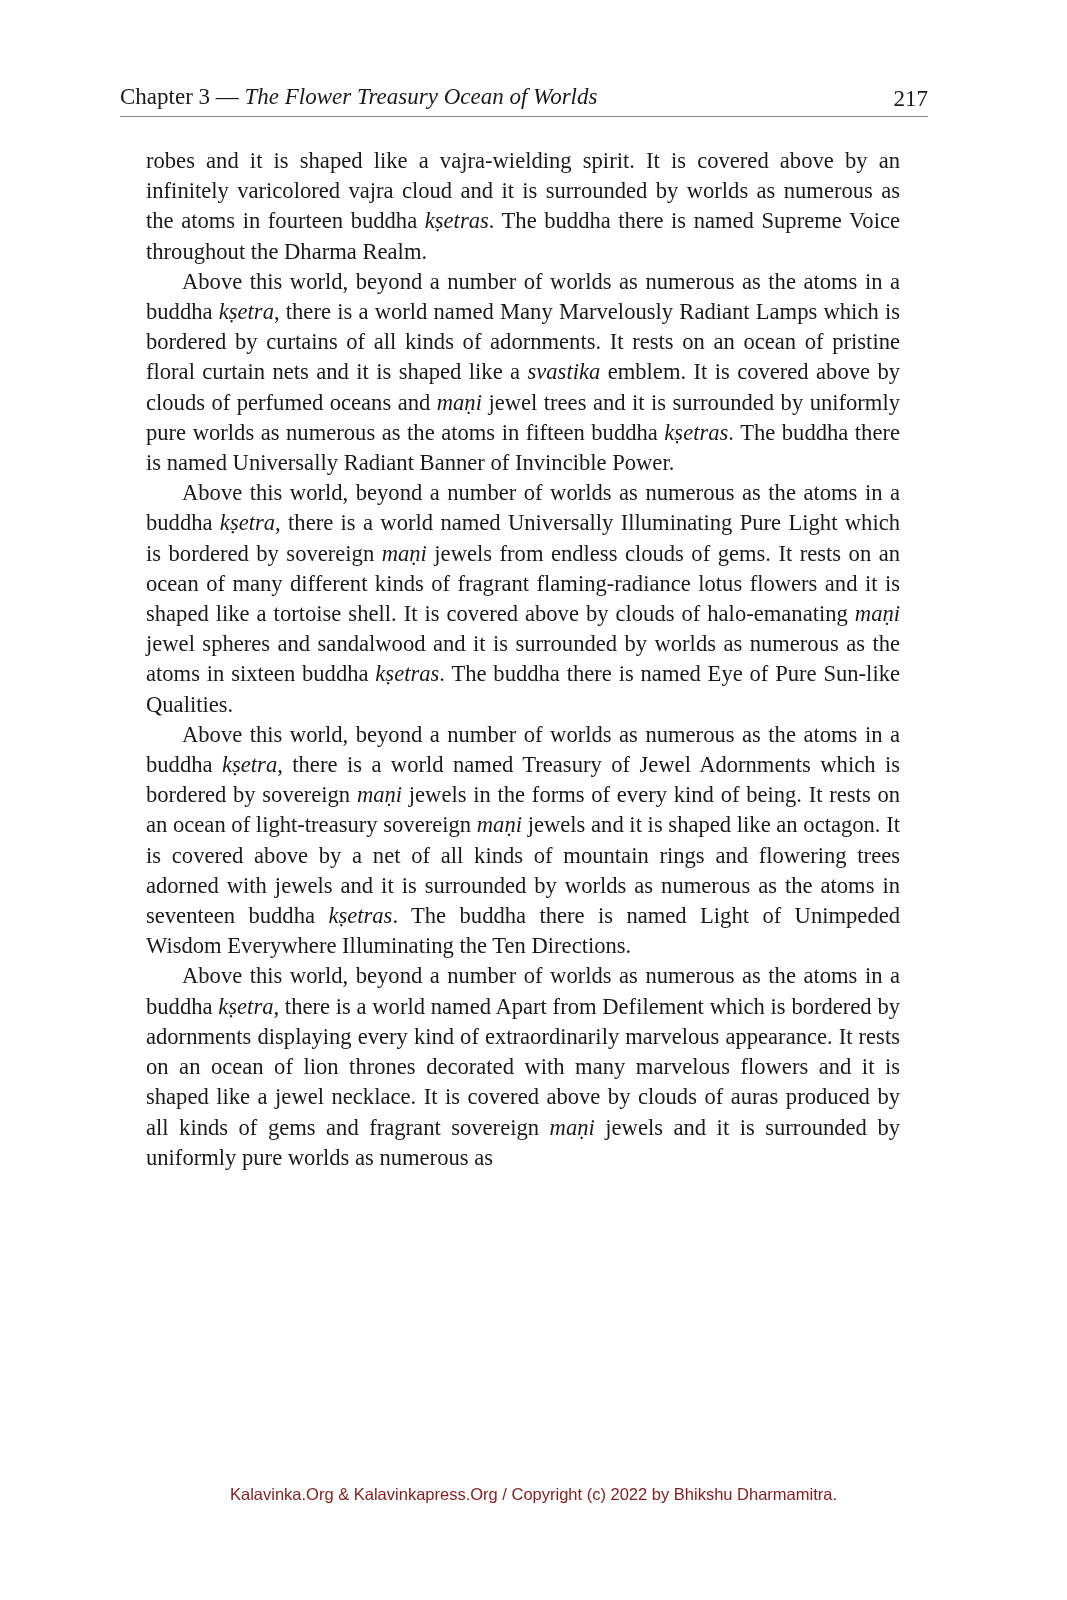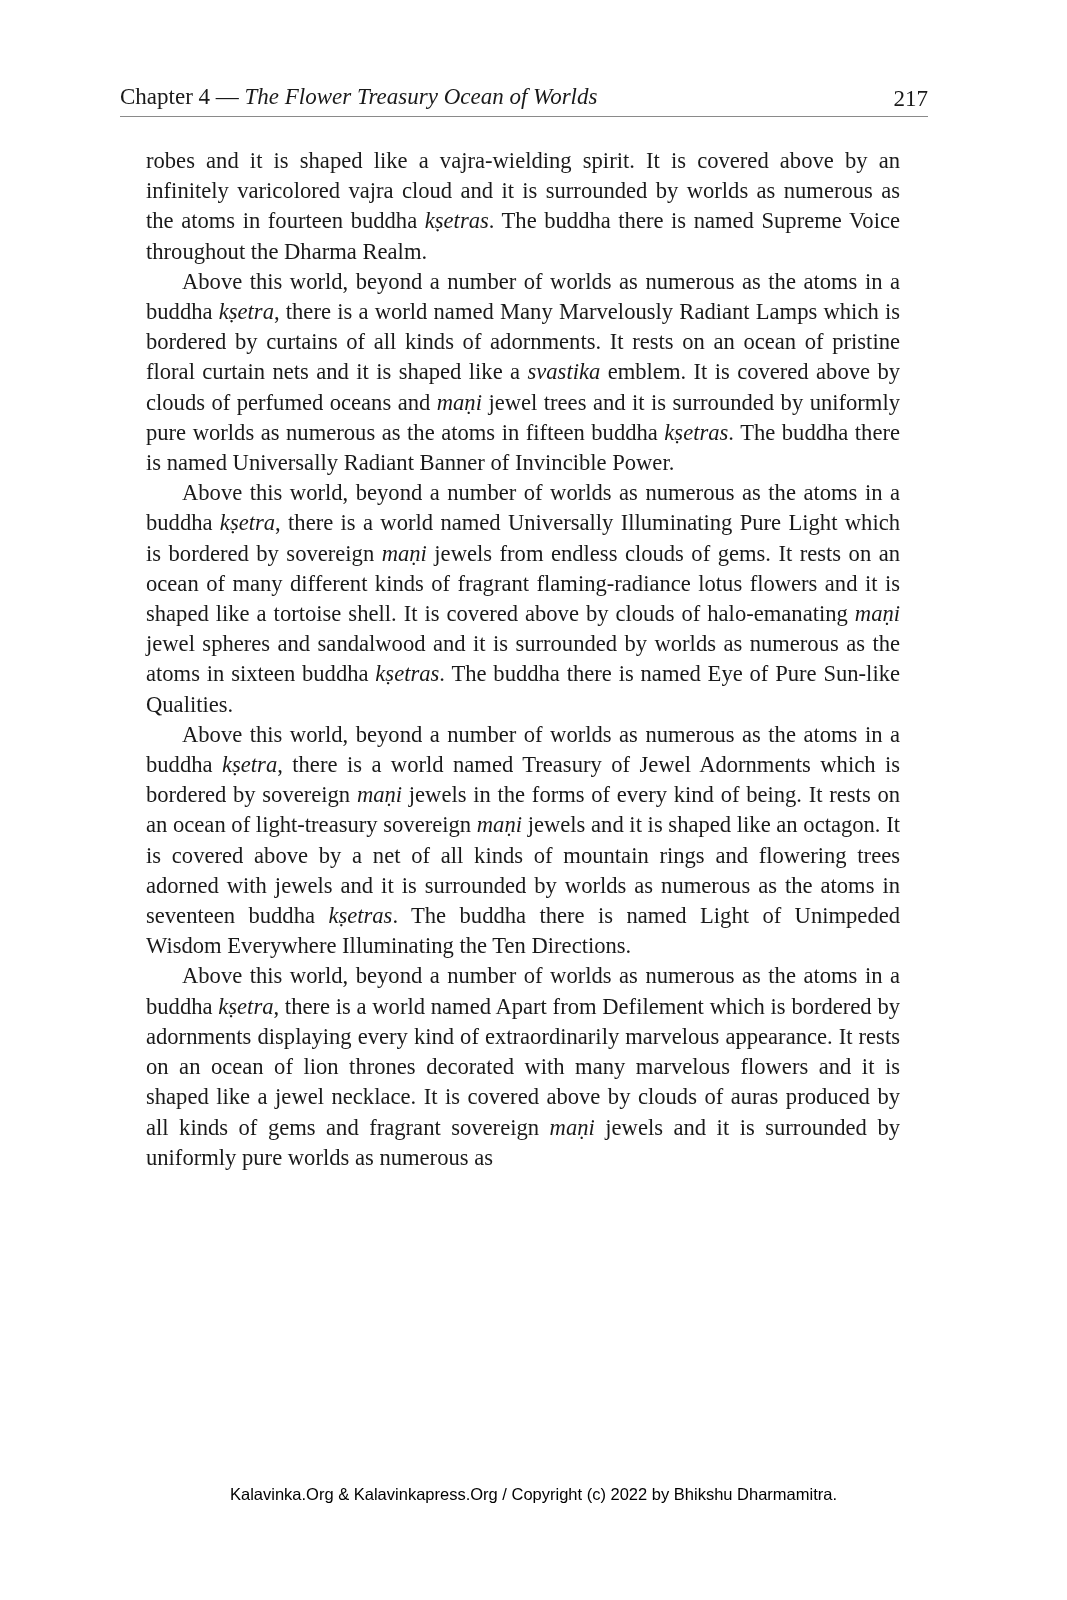--- a/index.html
+++ b/index.html
@@ -55,28 +55,28 @@
   .body-text i { font-style: italic; }
   .footer-copyright {
     position: absolute;
     left: 0;
     top: 1483px;
     width: 1067px;
     text-align: center;
     font-family: "Liberation Sans", "DejaVu Sans", sans-serif;
     font-size: 16.5px;
     line-height: 22px;
-    color: #000000;
+    color: #7f1d1d;
   }
 </style>
 </head>
 <body>
 
 <div class="running-header">
-  <div class="chapter"><span>Chapter 4 — </span><i>The Flower Treasury Ocean of Worlds</i></div>
+  <div class="chapter"><span>Chapter 3 — </span><i>The Flower Treasury Ocean of Worlds</i></div>
   <div class="page-number">217</div>
 </div>
 
 <div class="body-text" id="body-text">
     <p class="continued"><span>robes and it is shaped like a vajra-wielding spirit. It is covered above by an infinitely varicolored vajra cloud and it is surrounded by worlds as numerous as the atoms in fourteen buddha </span><i>kṣetras</i><span>. The buddha there is named Supreme Voice throughout the Dharma Realm.</span></p>
     <p><span>Above this world, beyond a number of worlds as numerous as the atoms in a buddha </span><i>kṣetra</i><span>, there is a world named Many Marvelously Radiant Lamps which is bordered by curtains of all kinds of adorn­ments. It rests on an ocean of pristine floral curtain nets and it is shaped like a </span><i>svastika</i><span> emblem. It is covered above by clouds of per­fumed oceans and </span><i>maṇi</i><span> jewel trees and it is surrounded by uni­formly pure worlds as numerous as the atoms in fifteen buddha </span><i>kṣetras</i><span>. The buddha there is named Universally Radiant Banner of Invincible Power.</span></p>
     <p><span>Above this world, beyond a number of worlds as numerous as the atoms in a buddha </span><i>kṣetra</i><span>, there is a world named Universally Illuminating Pure Light which is bordered by sovereign </span><i>maṇi</i><span> jewels from endless clouds of gems. It rests on an ocean of many different kinds of fragrant flaming-radiance lotus flowers and it is shaped like a tortoise shell. It is covered above by clouds of halo-emanating </span><i>maṇi</i><span> jewel spheres and sandalwood and it is surrounded by worlds as numerous as the atoms in sixteen buddha </span><i>kṣetras</i><span>. The buddha there is named Eye of Pure Sun-like Qualities.</span></p>
     <p><span>Above this world, beyond a number of worlds as numerous as the atoms in a buddha </span><i>kṣetra</i><span>, there is a world named Treasury of Jewel Adornments which is bordered by sovereign </span><i>maṇi</i><span> jewels in the forms of every kind of being. It rests on an ocean of light-trea­sury sovereign </span><i>maṇi</i><span> jewels and it is shaped like an octagon. It is covered above by a net of all kinds of mountain rings and flowering trees adorned with jewels and it is surrounded by worlds as numer­ous as the atoms in seventeen buddha </span><i>kṣetras</i><span>. The buddha there is named Light of Unimpeded Wisdom Everywhere Illuminating the Ten Directions.</span></p>
     <p><span>Above this world, beyond a number of worlds as numerous as the atoms in a buddha </span><i>kṣetra</i><span>, there is a world named Apart from Defilement which is bordered by adornments displaying every kind of extraordinarily marvelous appearance. It rests on an ocean of lion thrones decorated with many marvelous flowers and it is shaped like a jewel necklace. It is covered above by clouds of auras produced by all kinds of gems and fragrant sovereign </span><i>maṇi</i><span> jew­els and it is surrounded by uniformly pure worlds as numerous as</span></p>
   </div>

